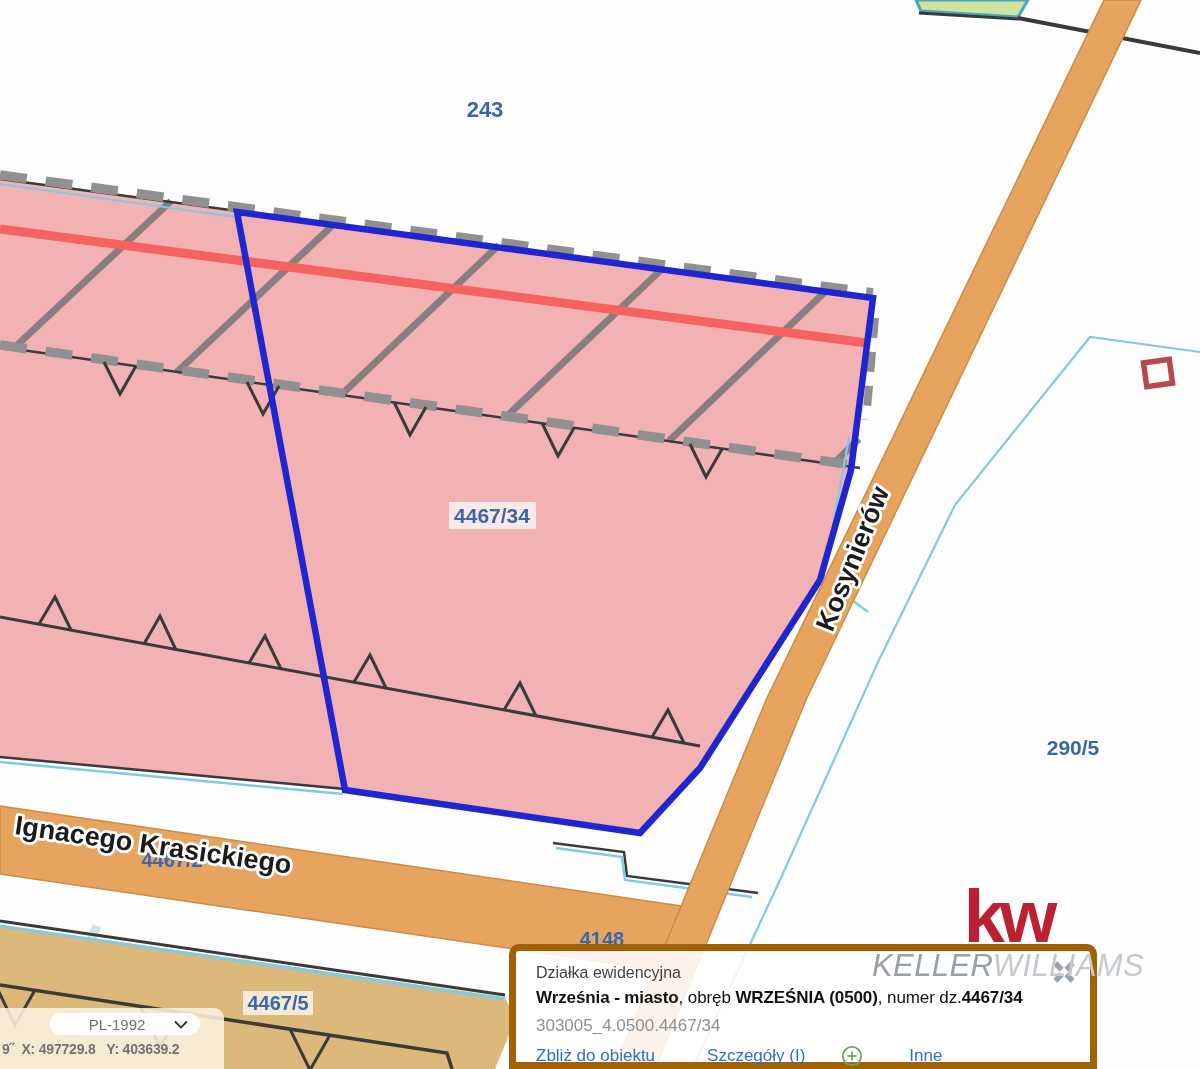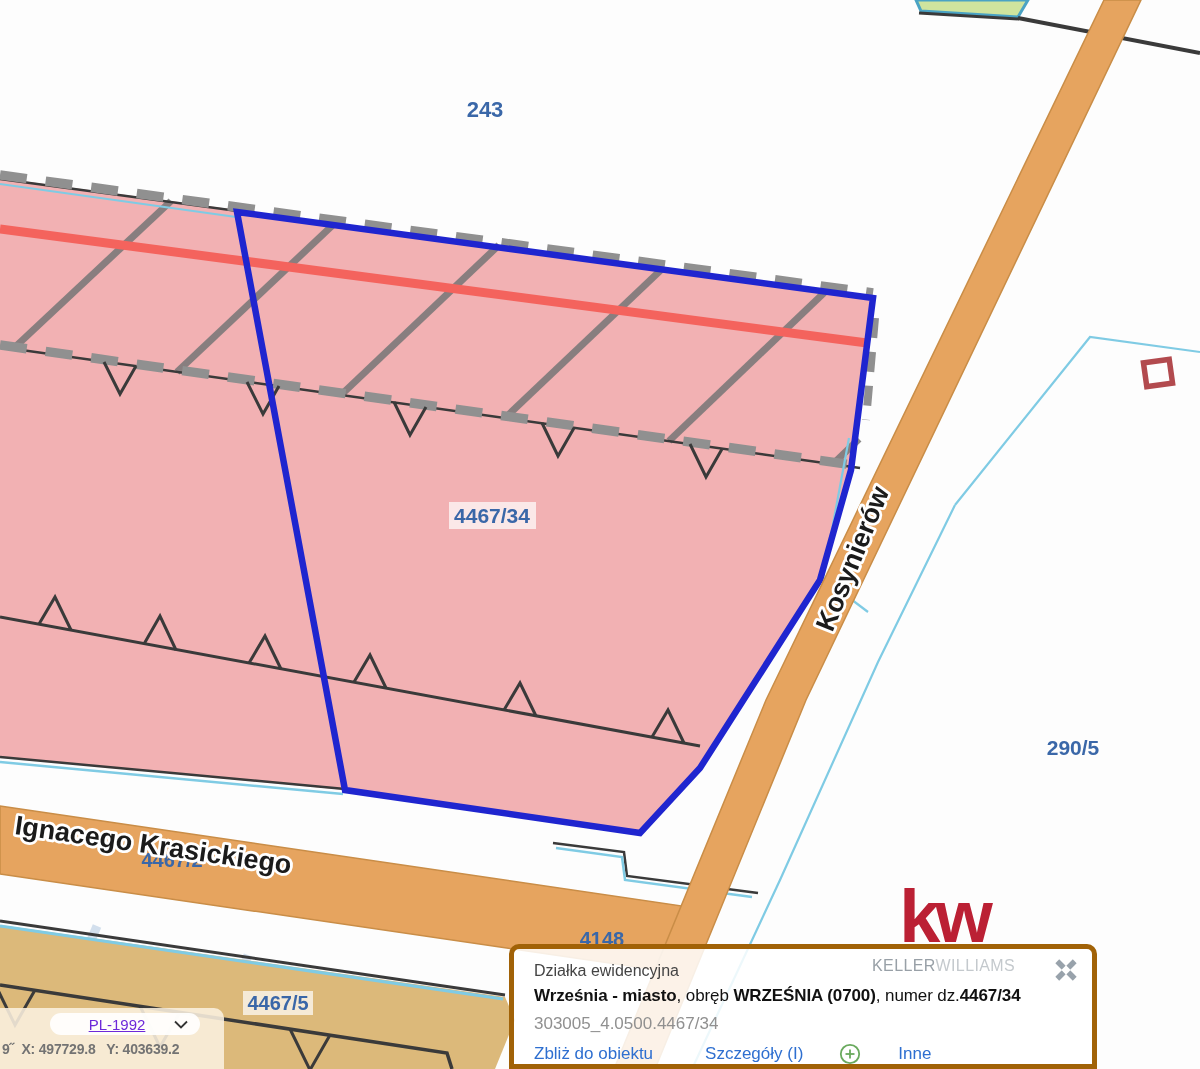--- a/index.html
+++ b/index.html
@@ -23,45 +23,45 @@
   .pale{stroke:rgba(130,165,205,.35);stroke-width:9;fill:none;}
   .redsq{stroke:#b24a4e;stroke-width:5.5;fill:none;}
   .plabel{font-weight:700;font-size:21px;fill:var(--label-blue);text-anchor:middle;}
   .plabel.sm{font-size:20px;}
   .lblbox{fill:rgba(255,255,255,.7);}
   .street-name{font-weight:600;font-size:27px;fill:#1b1b1b;stroke:#fff;stroke-width:5.5px;
                paint-order:stroke;stroke-linejoin:round;text-anchor:middle;}
 
   
   #popup{position:absolute;left:509px;top:944px;width:588px;height:125px;box-sizing:border-box;
-         background:var(--popup-bg);border:5px solid #a16207;border-radius:10px 10px 0 0;
+         background:var(--popup-bg);border:7px solid #a16207;border-radius:10px 10px 0 0;
          padding:13px 18px 0 20px;z-index:2;}
   #popup .title{font-size:16px;color:#444;margin:0 0 6px 0;}
   #popup .line2{font-size:17px;color:#111;letter-spacing:-.1px;margin:0 0 5px 0;white-space:nowrap;}
   #popup .line2 b{font-weight:700;}
   #popup .ident{font-size:17px;color:var(--muted-text);margin:8px 0 9px 0;}
   #popup .links{font-size:17px;color:var(--link-blue);display:flex;align-items:center;gap:12px;}
   #popup .links .lnk{cursor:pointer;}
   #popup .links .lnk+.lnk{margin-left:40px;}
   #popup .plus{margin:0 22px 0 24px;display:inline-flex;}
   #close-btn{position:absolute;right:14px;top:9px;width:24px;height:24px;cursor:pointer;}
 
   
   #kw-logo{position:absolute;left:872px;top:886px;z-index:3;pointer-events:none;}
   #kw-logo .kw{font-size:74px;font-weight:700;color:var(--kw-red);letter-spacing:-5px;line-height:62px;text-align:center;}
-  #kw-logo .kwsub{font-size:16px;letter-spacing:.4px;line-height:22px;margin-top:7px;white-space:nowrap;}
+  #kw-logo .kwsub{font-size:31px;letter-spacing:.4px;line-height:22px;margin-top:7px;white-space:nowrap;font-style:italic;}
   #kw-logo .kel{color:var(--keller-gray);}
   #kw-logo .wil{color:var(--williams-gray);}
 
   
   #coord-panel{position:absolute;left:0;top:1008px;width:224px;height:61px;
                background:var(--panel-cream);border-radius:0 10px 0 0;z-index:2;}
   #crs-select{position:absolute;left:50px;top:5px;width:150px;height:22px;border-radius:11px;
               background:rgba(255,255,255,.9);display:flex;align-items:center;cursor:pointer;}
-  #crs-select .crs-txt{flex:1;text-align:center;font-size:15px;color:#6d28d9;padding-left:10px;text-decoration:underline;}
+  #crs-select .crs-txt{flex:1;text-align:center;font-size:15px;color:#737373;padding-left:10px;}
   #crs-select svg{margin-right:12px;}
   #coords-txt{position:absolute;left:2px;top:33px;font-size:14px;font-weight:700;color:#737373;
               letter-spacing:-.2px;white-space:pre;}
 </style>
 </head>
 <body>
 
 <div id="stage">
 
 <svg id="map" width="1200" height="1069" viewBox="0 0 1200 1069">
@@ -151,33 +151,33 @@
   <text class="plabel" x="492" y="523">4467/34</text>
   <text class="plabel" x="1073" y="755">290/5</text>
   <rect class="lblbox" x="243" y="991" width="70" height="24"></rect>
   <text class="plabel sm" x="278" y="1010">4467/5</text>
   <text class="plabel sm" x="602" y="946">4148</text>
 </svg>
 
 
 <div id="popup">
   <div class="title">Działka ewidencyjna</div>
-  <div class="line2"><b>Września - miasto</b><span>, obręb </span><b>WRZEŚNIA (0700)</b><span>, numer dz.</span><b>4467/34</b></div>
+  <div class="line2"><b>Września - miasto</b><span>, obręb </span><b>WRZEŚNIA (0500)</b><span>, numer dz.</span><b>4467/34</b></div>
   <div class="ident">303005_4.0500.4467/34</div>
   <div class="links">
     <span class="lnk">Zbliż do obiektu</span>
     <span class="lnk">Szczegóły (I)</span>
     <span class="plus">
       <svg width="22" height="22" viewBox="0 0 22 22">
         <circle cx="11" cy="11" r="9.2" fill="none" stroke="#6aaa5e" stroke-width="1.8"></circle>
         <line x1="11" y1="6.5" x2="11" y2="15.5" stroke="#6aaa5e" stroke-width="1.8"></line>
         <line x1="6.5" y1="11" x2="15.5" y2="11" stroke="#6aaa5e" stroke-width="1.8"></line>
       </svg>
     </span>
-    <span class="lnk" style="margin-left:3px">Inne</span>
+    <span class="lnk" style="margin-left:12px">Inne</span>
   </div>
   <div id="close-btn">
     <svg width="24" height="24" viewBox="0 0 22 22">
       <line x1="3" y1="3" x2="19" y2="19" stroke="#98a2ab" stroke-width="5"></line>
       <line x1="19" y1="3" x2="3" y2="19" stroke="#98a2ab" stroke-width="5"></line>
       <rect x="8" y="8" width="6" height="6" fill="#fff" transform="rotate(45 11 11)"></rect>
       <rect x="-1" y="9" width="4" height="4" fill="#fff" transform="rotate(45 1 11)"></rect>
       <rect x="19" y="9" width="4" height="4" fill="#fff" transform="rotate(45 21 11)"></rect>
     </svg>
   </div>

